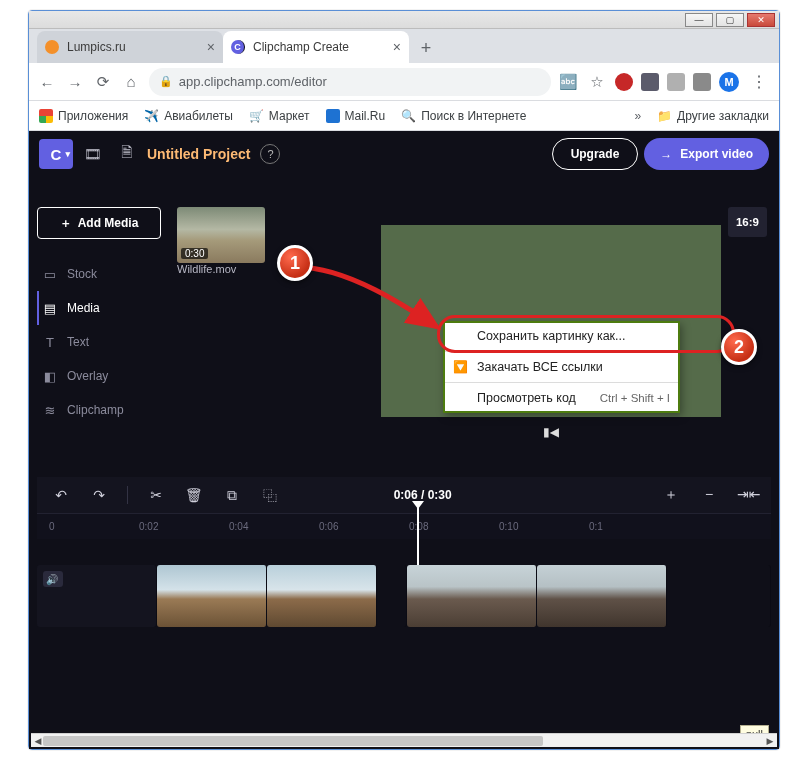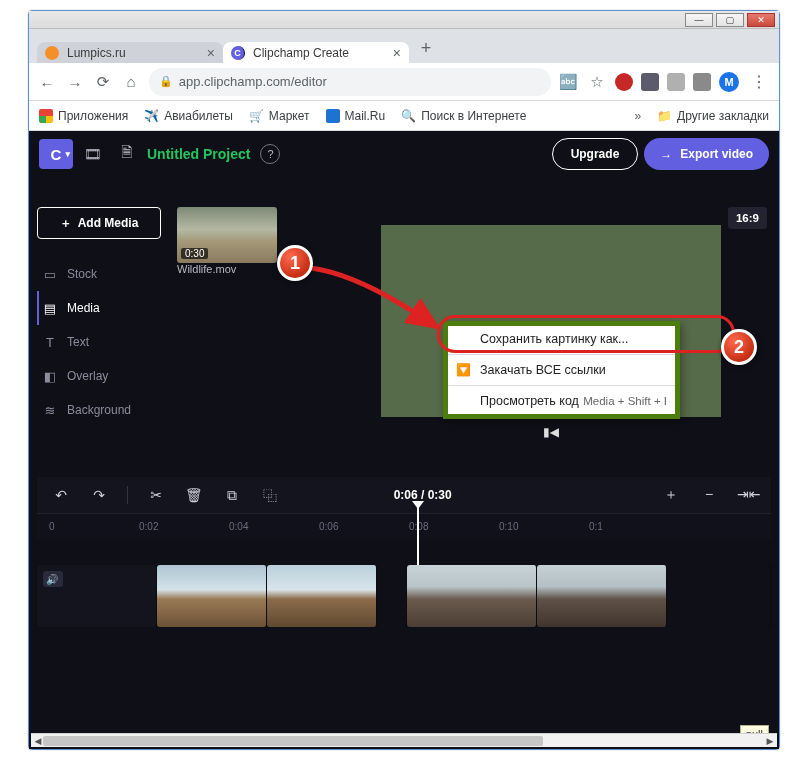--- a/index.html
+++ b/index.html
@@ -36,21 +36,21 @@
     color: #333;
   }
   .winbtn.close { background: linear-gradient(#e67a6e,#c94a3b); color: #fff; border-color:#a33; }
 
   
   .tabrow {
     height: 34px; background: #dee1e6; display: flex; align-items: flex-end;
     padding-left: 8px;
   }
   .tab {
-    height: 21px; width: 186px;
+    height: 32px; width: 186px;
     border-top-left-radius: 8px; border-top-right-radius: 8px;
     display: flex; align-items: center; padding: 0 8px;
     font-size: 12px; color: #3b3b3b;
     position: relative;
   }
   .tab.inactive { background: #cfd3d9; }
   .tab.active { background: #fff; }
   .tab .fav { width: 14px; height: 14px; border-radius: 50%; margin-right: 8px; display:inline-block; }
   .fav.lum { background:#f4902a; }
   .fav.clip { background:#6260e1; color:#fff; font-size:9px; line-height:14px; text-align:center; font-weight:700;}
@@ -94,21 +94,21 @@
     font-size:12px;
   }
   .logo {
     width:34px; height:30px; background:#6260e1; border-radius:4px; color:#fff;
     display:flex; align-items:center; justify-content:center; font-weight:800; font-size:15px;
     position:relative;
   }
   .logo .dd { position:absolute; right:3px; font-size:9px; }
   .tbicon { width:28px; height:28px; display:flex; align-items:center; justify-content:center;
             color:#c7c7d3; font-size:14px;}
-  .projname { color:#22c55e; font-weight:700; font-size:14px; }
+  .projname { color:#fdba74; font-weight:700; font-size:14px; }
   .help { width:20px; height:20px; border:1.5px solid #777; border-radius:50%; color:#bbb;
           display:flex; align-items:center; justify-content:center; font-size:11px; margin-left:4px;}
   .apptop .spacer{flex:1;}
   .upgrade {
     height:32px; padding:0 18px; border:1.5px solid #fff; border-radius:16px;
     color:#fff; font-weight:700; display:flex; align-items:center;
   }
   .export {
     height:32px; padding:0 16px; background:#6260e1; border-radius:16px;
     color:#fff; font-weight:700; display:flex; align-items:center; gap:8px;
@@ -130,47 +130,47 @@
     color:#8b8b9c; font-size:12px; padding-left:6px;
   }
   .sitem.active { color:#fff; border-left:2px solid #6260e1; padding-left:4px;}
   .sitem .ico { width:14px; text-align:center; font-size:13px; }
 
   
   .mediathumb {
     position:absolute; left:148px; top:30px; width:100px;
   }
   .thumbimg {
-    width:100px; height:56px; border-radius:3px;
+    width:88px; height:56px; border-radius:3px;
     background: linear-gradient(#7d8a76, #b4b8a4 40%, #a59a7a 60%, #8a7a5e);
     position:relative;
   }
   .dur { position:absolute; left:4px; bottom:4px; background:rgba(0,0,0,.65);
          color:#fff; font-size:10px; padding:0 4px; border-radius:2px;}
   .thumbname { color:#b8b8c5; font-size:11px; }
 
   
-  .aspect { position:absolute; right:12px; top:30px; height:22px;
+  .aspect { position:absolute; right:12px; top:30px; height:30px;
             background:#222231; color:#fff; font-size:11.5px; padding:0 8px;
             border-radius:3px; display:flex; align-items:center; font-weight:600;}
 
   
   .preview {
     position:absolute; left:352px; top:48px; width:340px; height:192px;
     background:#556b4a;
   }
   .prevctrl {
     position:absolute; left:352px; top:248px; width:340px;
     display:flex; justify-content:center; gap:30px; color:#ddd; font-size:12px;
   }
 
   
   .ctxmenu {
     position:absolute; left:414px; top:144px; width:237px;
-    background:#fff; border:5px solid #4d7c0f; box-shadow:2px 3px 8px rgba(0,0,0,.35);
+    background:#fff; border:2px solid #4d7c0f; box-shadow:2px 3px 8px rgba(0,0,0,.35);
     font-size:12.5px; color:#222;
   }
   .ctxitem { height:26px; display:flex; align-items:center; padding:0 8px 0 32px; position:relative;}
   .ctxitem .cico { position:absolute; left:8px; font-size:12px;}
   .ctxsep { height:1px; background:#dcdcdc; margin:2px 0;}
   .ctxitem .sc { margin-left:auto; color:#666; font-size:11.5px;}
   .ctxhl {
     position:absolute; left:408px; top:138px; width:298px; height:38px;
     border:3px solid #d22; border-radius:18px; pointer-events:none;
   }
@@ -359,21 +359,21 @@
         <div class="sitem">
           <span class="ico">T</span>
           <span>Text</span>
         </div>
         <div class="sitem">
           <span class="ico">◧</span>
           <span>Overlay</span>
         </div>
         <div class="sitem">
           <span class="ico">≋</span>
-          <span>Background</span>
+          <span>Clipchamp</span>
         </div>
       </div>
 
       <div class="mediathumb">
         <div class="thumbimg">
           <span class="dur">0:30</span>
         </div>
         <div class="thumbname">Wildlife.mov</div>
       </div>
 
@@ -389,21 +389,21 @@
           <span>Сохранить картинку как...</span>
         </div>
         <div class="ctxsep"></div>
         <div class="ctxitem">
           <span class="cico">🔽</span>
           <span>Закачать ВСЕ ссылки</span>
         </div>
         <div class="ctxsep"></div>
         <div class="ctxitem">
           <span>Просмотреть код</span>
-          <span class="sc">Media + Shift + I</span>
+          <span class="sc">Ctrl + Shift + I</span>
         </div>
       </div>
       <div class="ctxhl"></div>
 
       <svg class="arrow" style="left:258px; top:80px;" width="170" height="90">
         <defs>
             <marker id="ah" markerWidth="8" markerHeight="8" refX="6" refY="3" orient="auto">
           <path d="M0,0 L7,3 L0,6 Z" fill="#d22"></path>
             </marker>
           </defs>

